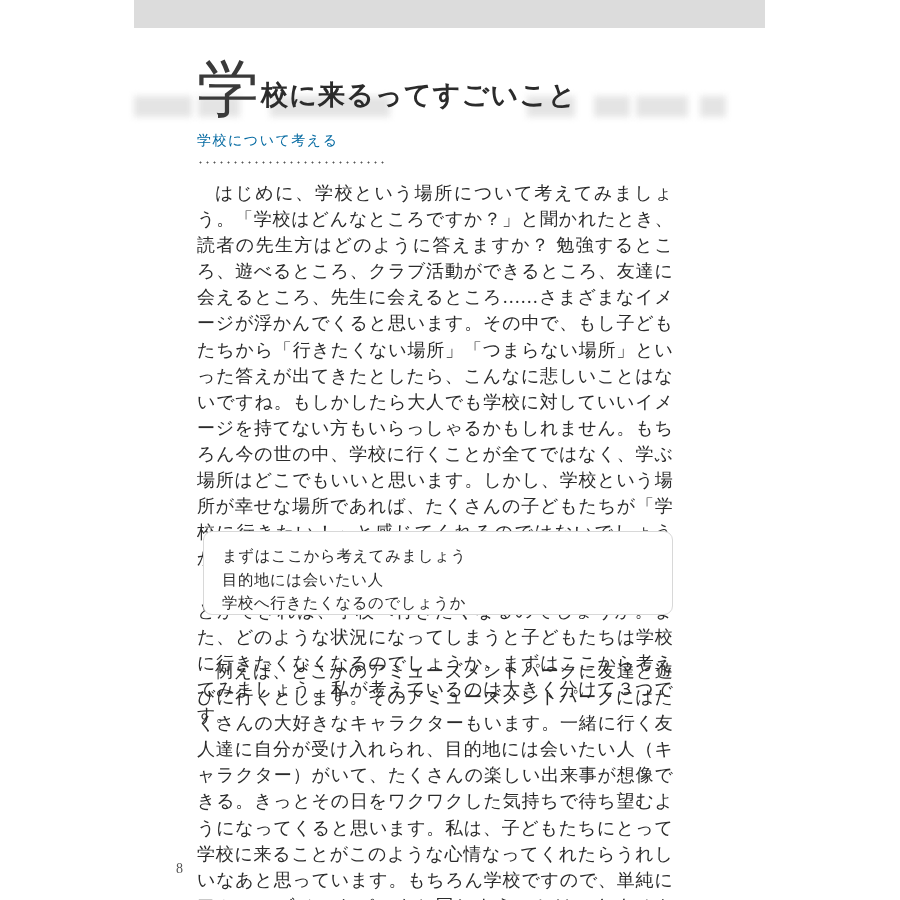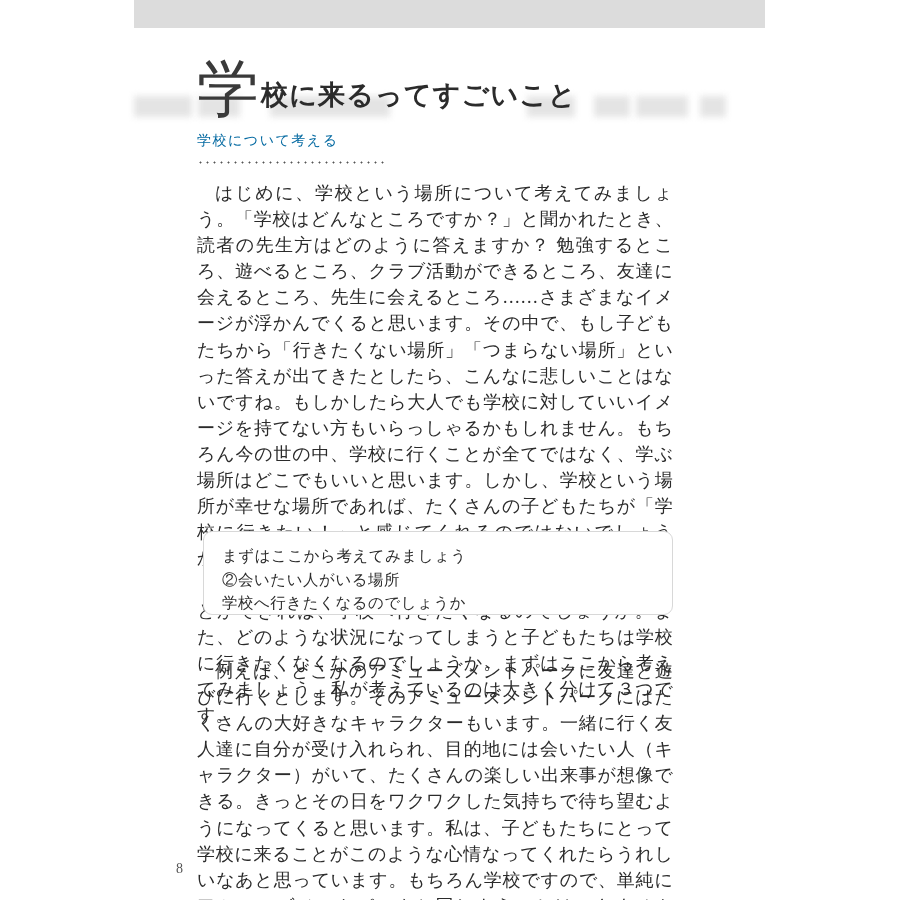--- a/index.html
+++ b/index.html
@@ -198,21 +198,21 @@
   <div class="section-heading">学校について考える</div>
   <div class="dotted-rule"></div>
 
   <div class="body-col">
     <p class="para">はじめに、学校という場所について考えてみましょう。「学校はどんなところですか？」と聞かれたとき、読者の先生方はどのように答えますか？ 勉強するところ、遊べるところ、クラブ活動ができるところ、友達に会えるところ、先生に会えるところ……さまざまなイメージが浮かんでくると思います。その中で、もし子どもたちから「行きたくない場所」「つまらない場所」といった答えが出てきたとしたら、こんなに悲しいことはないですね。もしかしたら大人でも学校に対していいイメージを持てない方もいらっしゃるかもしれません。もちろん今の世の中、学校に行くことが全てではなく、学ぶ場所はどこでもいいと思います。しかし、学校という場所が幸せな場所であれば、たくさんの子どもたちが「学校に行きたい！」と感じてくれるのではないでしょうか。</p>
     <p class="para">では、学校に対して子どもたちがどのように感じることができれば、学校へ行きたくなるのでしょうか。また、どのような状況になってしまうと子どもたちは学校に行きたくなくなるのでしょうか。まずはここから考えてみましょう。私が考えているのは大きく分けて３つです。</p>
   </div>
 
   <div class="list-box">
     <div class="li">まずはここから考えてみましょう</div>
-    <div class="li">②会いたい人がいる場所</div>
+    <div class="li">目的地には会いたい人</div>
     <div class="li">学校へ行きたくなるのでしょうか</div>
   </div>
 
   <div class="body-col-2">
     <p class="para">例えば、どこかのアミューズメントパークに友達と遊びに行くとします。そのアミューズメントパークにはたくさんの大好きなキャラクターもいます。一緒に行く友人達に自分が受け入れられ、目的地には会いたい人（キャラクター）がいて、たくさんの楽しい出来事が想像できる。きっとその日をワクワクした気持ちで待ち望むようになってくると思います。私は、子どもたちにとって学校に来ることがこのような心情なってくれたらうれしいなあと思っています。もちろん学校ですので、単純にアミューズメントパークと同じようにとはいきませんが、学校に置き換えて少し考えてみます。</p>
   </div>
 
   <div class="folio">8</div>
 
 </div>

